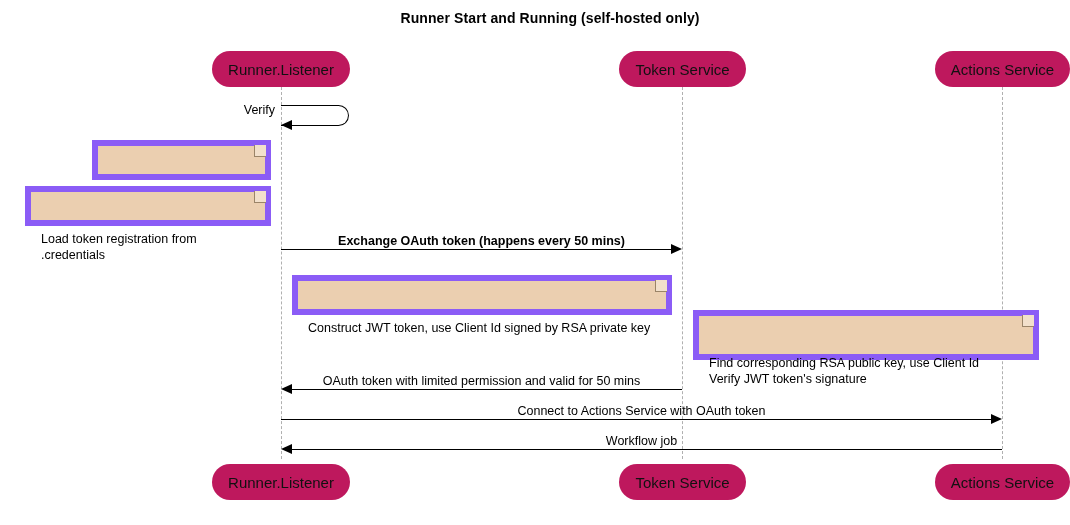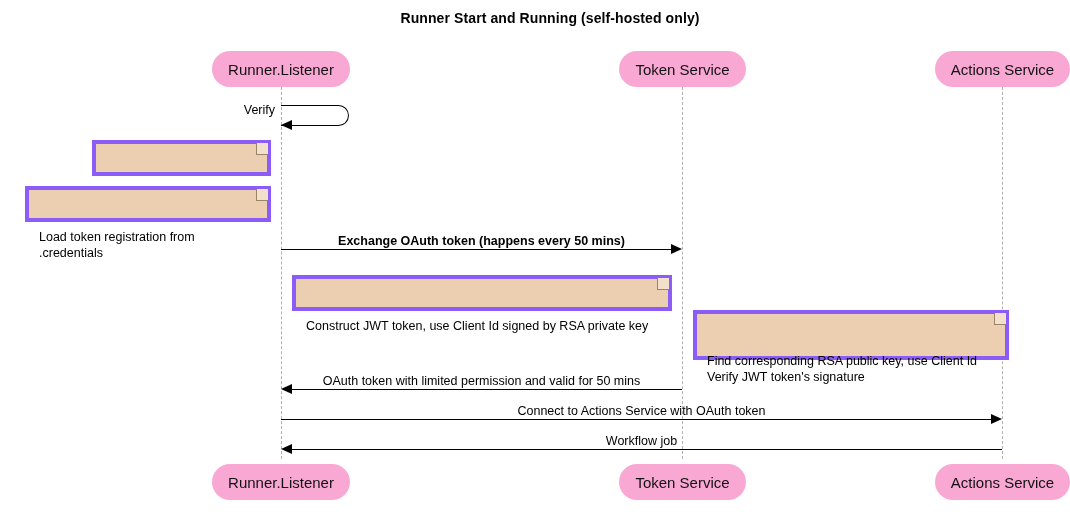--- a/index.html
+++ b/index.html
@@ -35,33 +35,33 @@
   .lifeline {
     position: absolute;
     width: 0;
     border-left: 1px dashed #b0b0b0;
   }
   
   .participant {
     position: absolute;
     height: 36px;
     border-radius: 18px;
-    background: #f9a8d4;
+    background: #be185d;
     display: flex;
     align-items: center;
     justify-content: center;
     color: #111111;
     font-size: 15px;
     box-sizing: border-box;
   }
   
   .note {
     position: absolute;
     background: #ebcfb0;
-    border: 4px solid #8b5cf6;
+    border: 6px solid #8b5cf6;
     box-sizing: border-box;
     color: #000000;
     font-size: 12.5px;
     line-height: 16px;
     padding: 7px 9px 21px 10px;
     white-space: pre-line;
   }
   .note .fold {
     position: absolute;
     top: -1px;
@@ -149,21 +149,21 @@
 
   <div class="msg-line" style="left:266px; top:249px; width:396px;"></div>
   <div class="arrowhead right" style="left:656px; top:244px;"></div>
   <div class="msg-label" style="left:266px; top:234px; width:401px;font-weight:bold;">Exchange OAuth token (happens every 50 mins)</div>
 
   <div class="note" style="left:277px; top:263px; width:380px; height:30px;margin-top:12px;">
     <span class="fold"></span>
     <span>Construct JWT token, use Client Id signed by RSA private key</span>
   </div>
 
-  <div class="note" style="left:678px; top:310px; width:316px; height:50px;">
+  <div class="note" style="left:678px; top:310px; width:346px; height:50px;">
     <span class="fold"></span>
     <span>Find corresponding RSA public key, use Client Id
 Verify JWT token's signature</span>
   </div>
 
   <div class="msg-line" style="left:271px; top:389px; width:396px;"></div>
   <div class="arrowhead left" style="left:266px; top:384px;"></div>
   <div class="msg-label" style="left:266px; top:374px; width:401px;">OAuth token with limited permission and valid for 50 mins</div>
 
   <div class="msg-line" style="left:266px; top:419px; width:716px;"></div>

